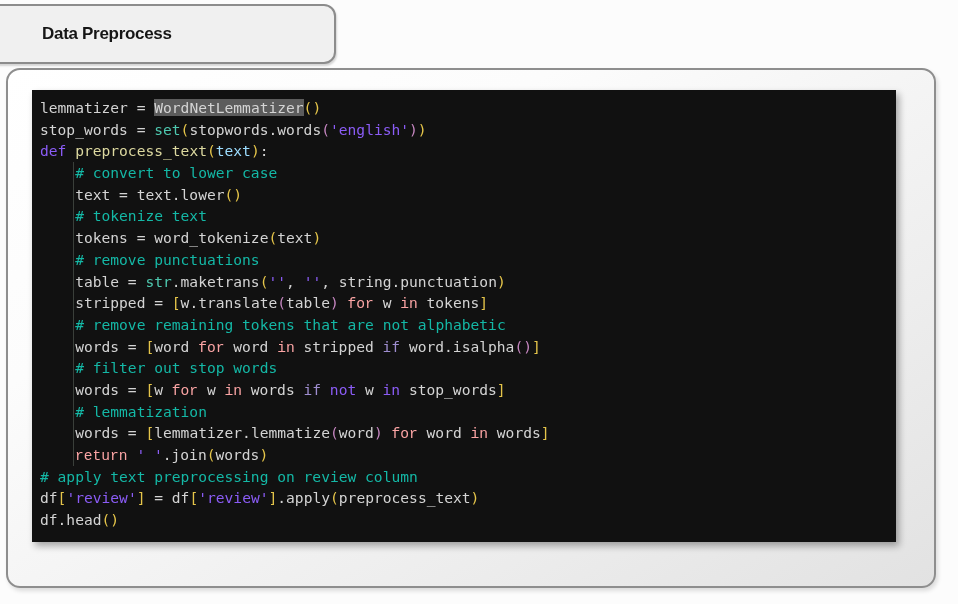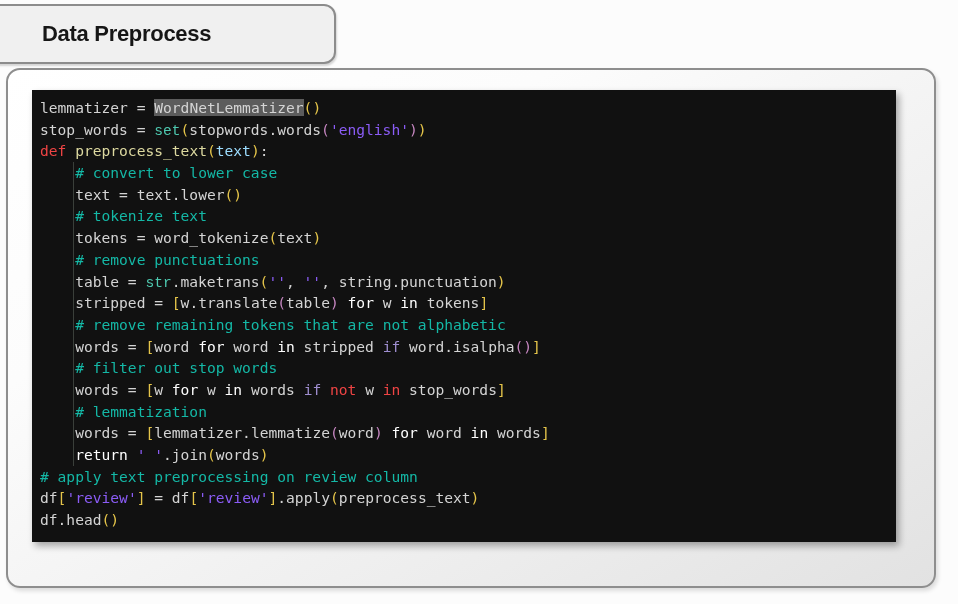--- a/index.html
+++ b/index.html
@@ -30,21 +30,21 @@
     background: #f0f0f0;
     border: 2px solid #8c8c8c;
     border-radius: 12px;
     display: flex;
     align-items: center;
     box-shadow: 1px 2px 2px rgba(0,0,0,0.16);
     z-index: 3;
   }
   #title-text {
     margin-left: 54px;
-    font-size: 22px;
+    font-size: 17px;
     font-weight: bold;
     color: #161616;
     letter-spacing: -0.3px;
     white-space: nowrap;
     font-family: "Liberation Sans", sans-serif;
   }
 
   
   #body-card {
     position: absolute;
@@ -95,25 +95,25 @@
     left: 33px;
     top: 0;
     bottom: 0;
     width: 1px;
     background: #3a3f3a;
   }
 
   
   .t-plain  { color: #d4d4d4; }
   .t-com    { color: #14b8a6; }
-  .t-kw     { color: #ef4444; }   
-  .t-kw2    { color: #ffffff; }   
+  .t-kw     { color: #8b5cf6; }   
+  .t-kw2    { color: #fca5a5; font-family: Liberation Mono, monospace; }   
   .t-kw3    { color: #9f8ed0; }   
   .t-fn     { color: #ddd9a0; }   
-  .t-call   { color: #4ec9b0; font-family: Liberation Mono, monospace; }   
+  .t-call   { color: #4ec9b0; }   
   .t-str    { color: #8b5cf6; }
   .t-var    { color: #9cdcfe; }
   .t-p1     { color: #e5c54a; }   
   .t-p2     { color: #c586c0; }   
   .t-sel    { background: #5c5c5c; color: #d4d4d4; }
 </style>
 </head>
 <body>
 
 <div id="slide">

